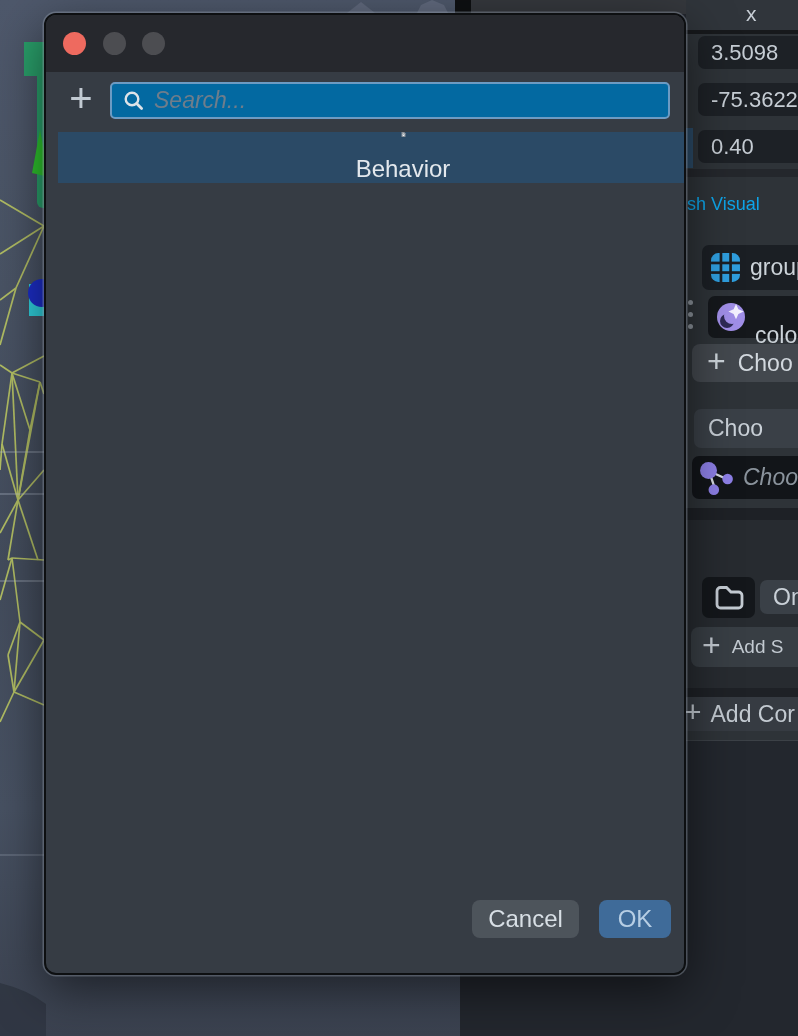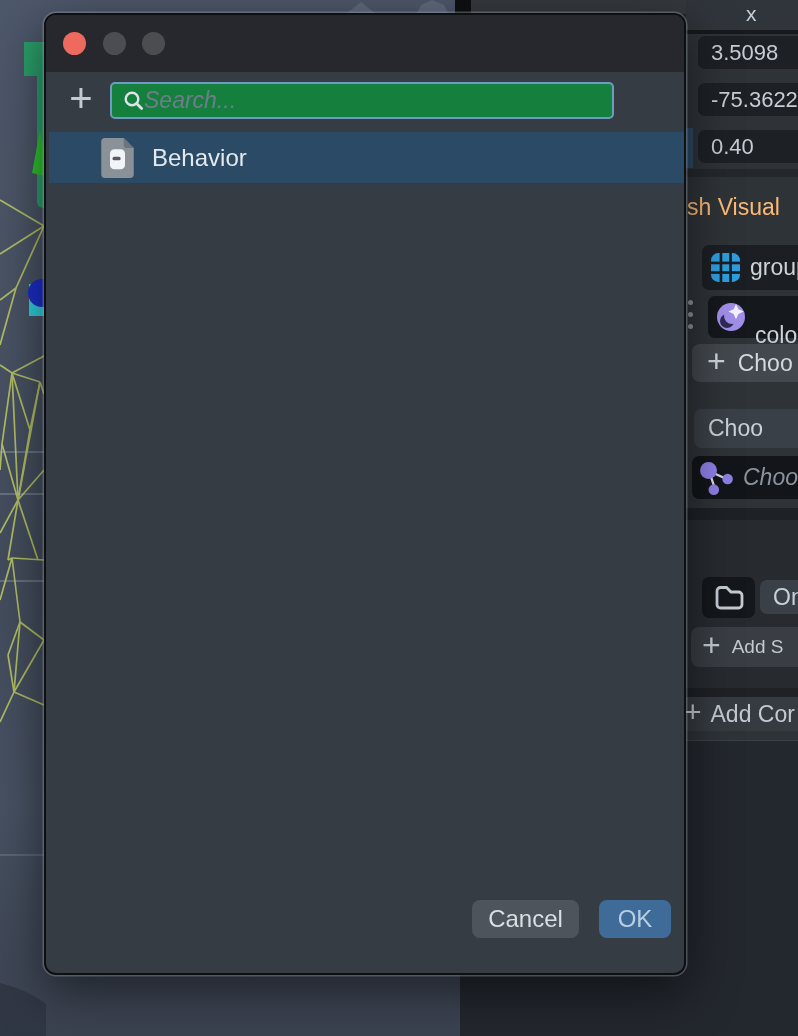--- a/index.html
+++ b/index.html
@@ -31,21 +31,21 @@
   .blue-sliver { position: absolute; left: 0; top: 128px; width: 7px; height: 40px; background: #2b4a66; }
 
   .num-field {
     position: absolute; left: 12px; width: 110px; height: 33px;
     background: #1d2126; border-radius: 7px;
     font-size: 22px; color: #c6cdd4; line-height: 33px; padding-left: 13px;
   }
   .f1 { top: 36px; } .f2 { top: 83px; } .f3 { top: 130px; }
   .panel-div-a { position: absolute; left: 0; top: 169px; width: 112px; height: 8px; background: #24272c; }
 
-  .section-title { position: absolute; left: 1px; top: 194px; font-size: 23px; color: #fdba74; white-space: nowrap; text-align: right; }
+  .section-title { position: absolute; left: 1px; top: 194px; font-size: 18px; color: #0ea5e9; white-space: nowrap; text-align: right; }
 
   .chip { position: absolute; display: flex; align-items: center; border-radius: 7px; white-space: nowrap; }
   .chip-group { left: 16px; top: 245px; width: 110px; height: 45px; background: #1b1f24; padding-left: 8px; gap: 9px; }
   .chip-group .lbl { font-size: 23px; color: #ccd3d9; }
   .drag-dots { position: absolute; left: 2px; top: 300px; width: 6px; display: flex; flex-direction: column; gap: 7px; }
   .drag-dots i { width: 5px; height: 5px; border-radius: 50%; background: #8a9199; }
   .chip-color { left: 22px; top: 296px; width: 108px; height: 42px; background: #15181c; padding-left: 8px; gap: 9px; }
   .chip-color .lbl { font-size: 23px; color: #ccd3d9; margin-top: 36px; }
 
   .btn-choose { left: 6px; top: 344px; width: 120px; height: 38px; background: #43484e; border-radius: 8px; padding-left: 15px; gap: 12px; }
@@ -87,33 +87,33 @@
   .tl { position: absolute; top: 17px; width: 23px; height: 23px; border-radius: 50%; }
   .tl-close { left: 17px; background: #ee6a5f; }
   .tl-min   { left: 57px; background: #4c4d51; }
   .tl-zoom  { left: 96px; background: #4c4d51; }
 
   .plus-btn {
     position: absolute; left: 18px; top: 62px; width: 34px; height: 44px;
     font-size: 40px; font-weight: 200; color: #c2cad2; text-align: center; line-height: 42px;
   }
   .search-box {
-    position: absolute; left: 64px; top: 67px; width: 504px; height: 37px;
-    background: #15803d; border: 2px solid #6d9bc3; border-radius: 5px;
-    display: flex; align-items: center; padding-left: 11px; 
+    position: absolute; left: 64px; top: 67px; width: 560px; height: 37px;
+    background: #0369a1; border: 2px solid #6d9bc3; border-radius: 5px;
+    display: flex; align-items: center; padding-left: 11px; gap: 10px;
   }
   .search-box input {
     flex: 1; background: transparent; border: none; outline: none;
     font-family: "Liberation Sans", sans-serif; font-size: 23px; color: #dfe5ea;
   }
   .search-box input::placeholder { font-style: italic; color: #6f7d8b; }
 
   .list-row {
-    position: absolute; left: 3px; top: 117px; width: 100%; height: 51px;
-    display: flex; align-items: center; padding-left: 52px; gap: 18px;
+    position: absolute; left: 12px; top: 117px; width: 100%; height: 51px;
+    display: flex; align-items: center; padding-left: 52px; gap: 18px; flex-direction: column;
   }
   .list-row.selected { background: #2b4a66; }
   .list-row .lbl { font-size: 24px; color: #e3e8ed; }
 
   .btn { position: absolute; top: 885px; height: 38px; border-radius: 8px; border: none;
          font-family: "Liberation Sans", sans-serif; font-size: 24px; text-align: center; line-height: 38px; }
   .btn-cancel { left: 426px; width: 107px; background: #4d545b; color: #d8dfe5; }
   .btn-ok     { left: 553px; width: 72px;  background: #3f6b99; color: #b7cee4; }
 </style>
 </head>

